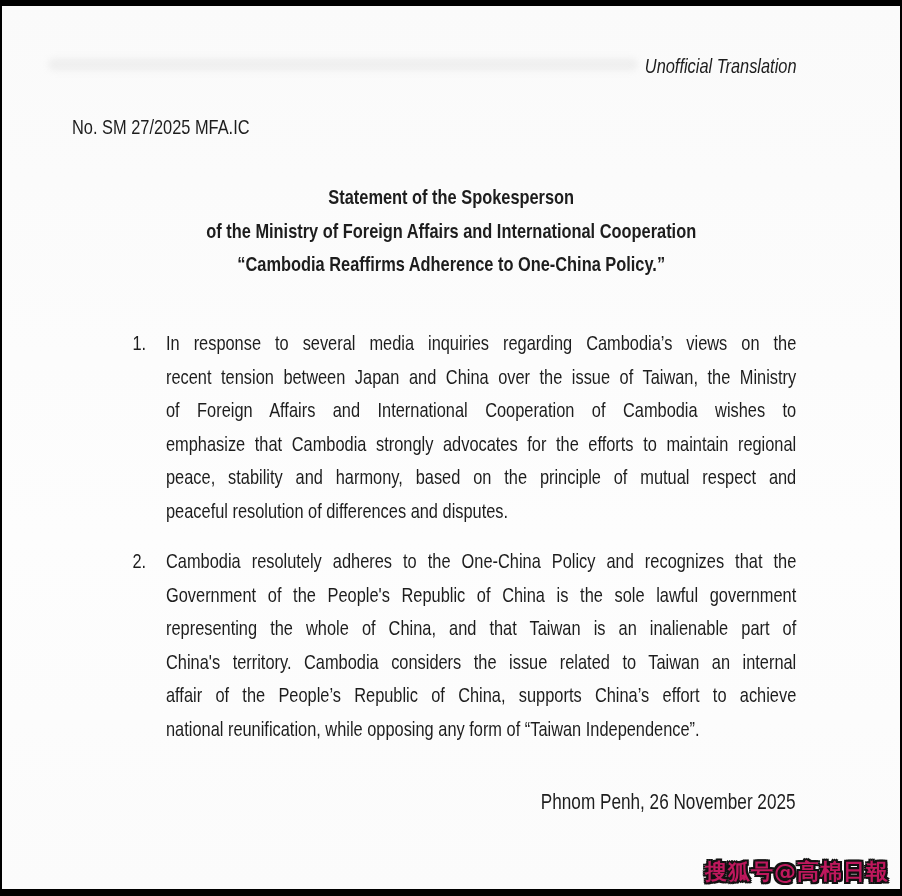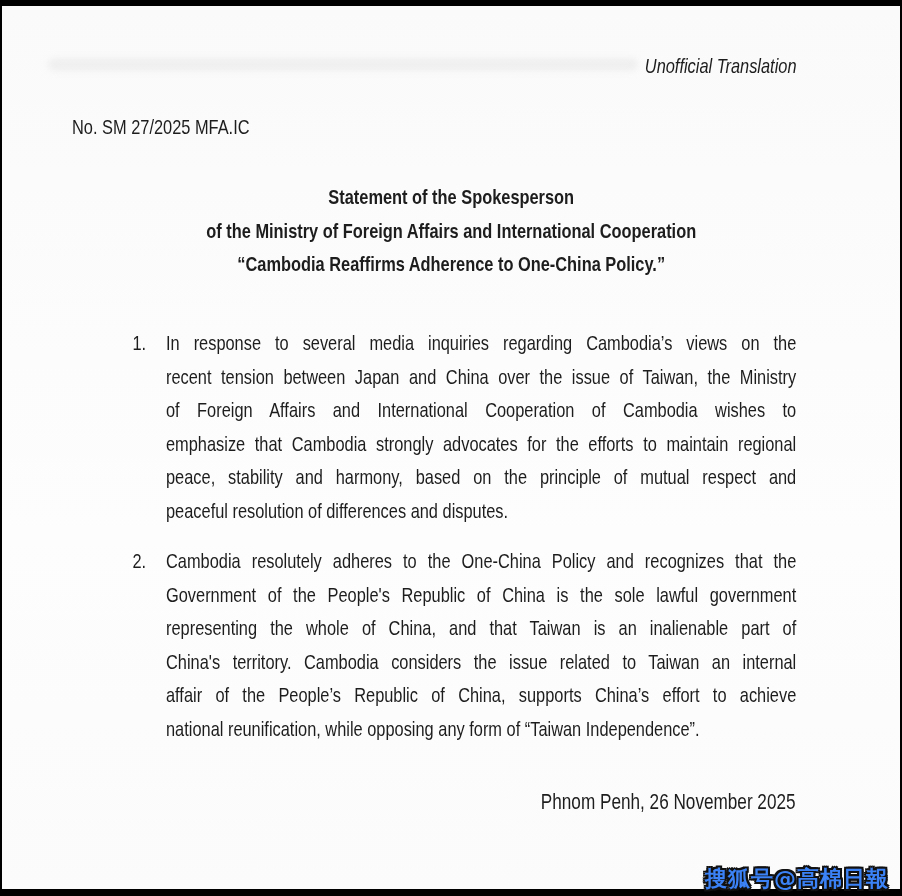--- a/index.html
+++ b/index.html
@@ -43,22 +43,22 @@
   #para1 { top:326px; }
   #para2 { top:544px; }
   .jline { text-align:justify; text-align-last:justify; }
   .jlast { text-align:left; }
 
   .dateline {
     position:absolute; top:785px; right:106px;
     font-size:22px; line-height:33.6px; white-space:nowrap;
   }
   .watermark {
-    position:absolute; right:13px; bottom:2px;
-    font-size:22px; font-weight:700; letter-spacing:1px; color:#3b82f6;
+    position:absolute; right:13px; bottom:9px;
+    font-size:22px; font-weight:700; letter-spacing:1px; color:#be185d;
     font-family:"DejaVu Sans","Liberation Sans",sans-serif;
     text-shadow:
       -2px -2px 0 #111, 2px -2px 0 #111, -2px 2px 0 #111, 2px 2px 0 #111,
       0 -2px 0 #111, 0 2px 0 #111, -2px 0 0 #111, 2px 0 0 #111;
   }
 </style>
 </head>
 <body>
 
 <div>

